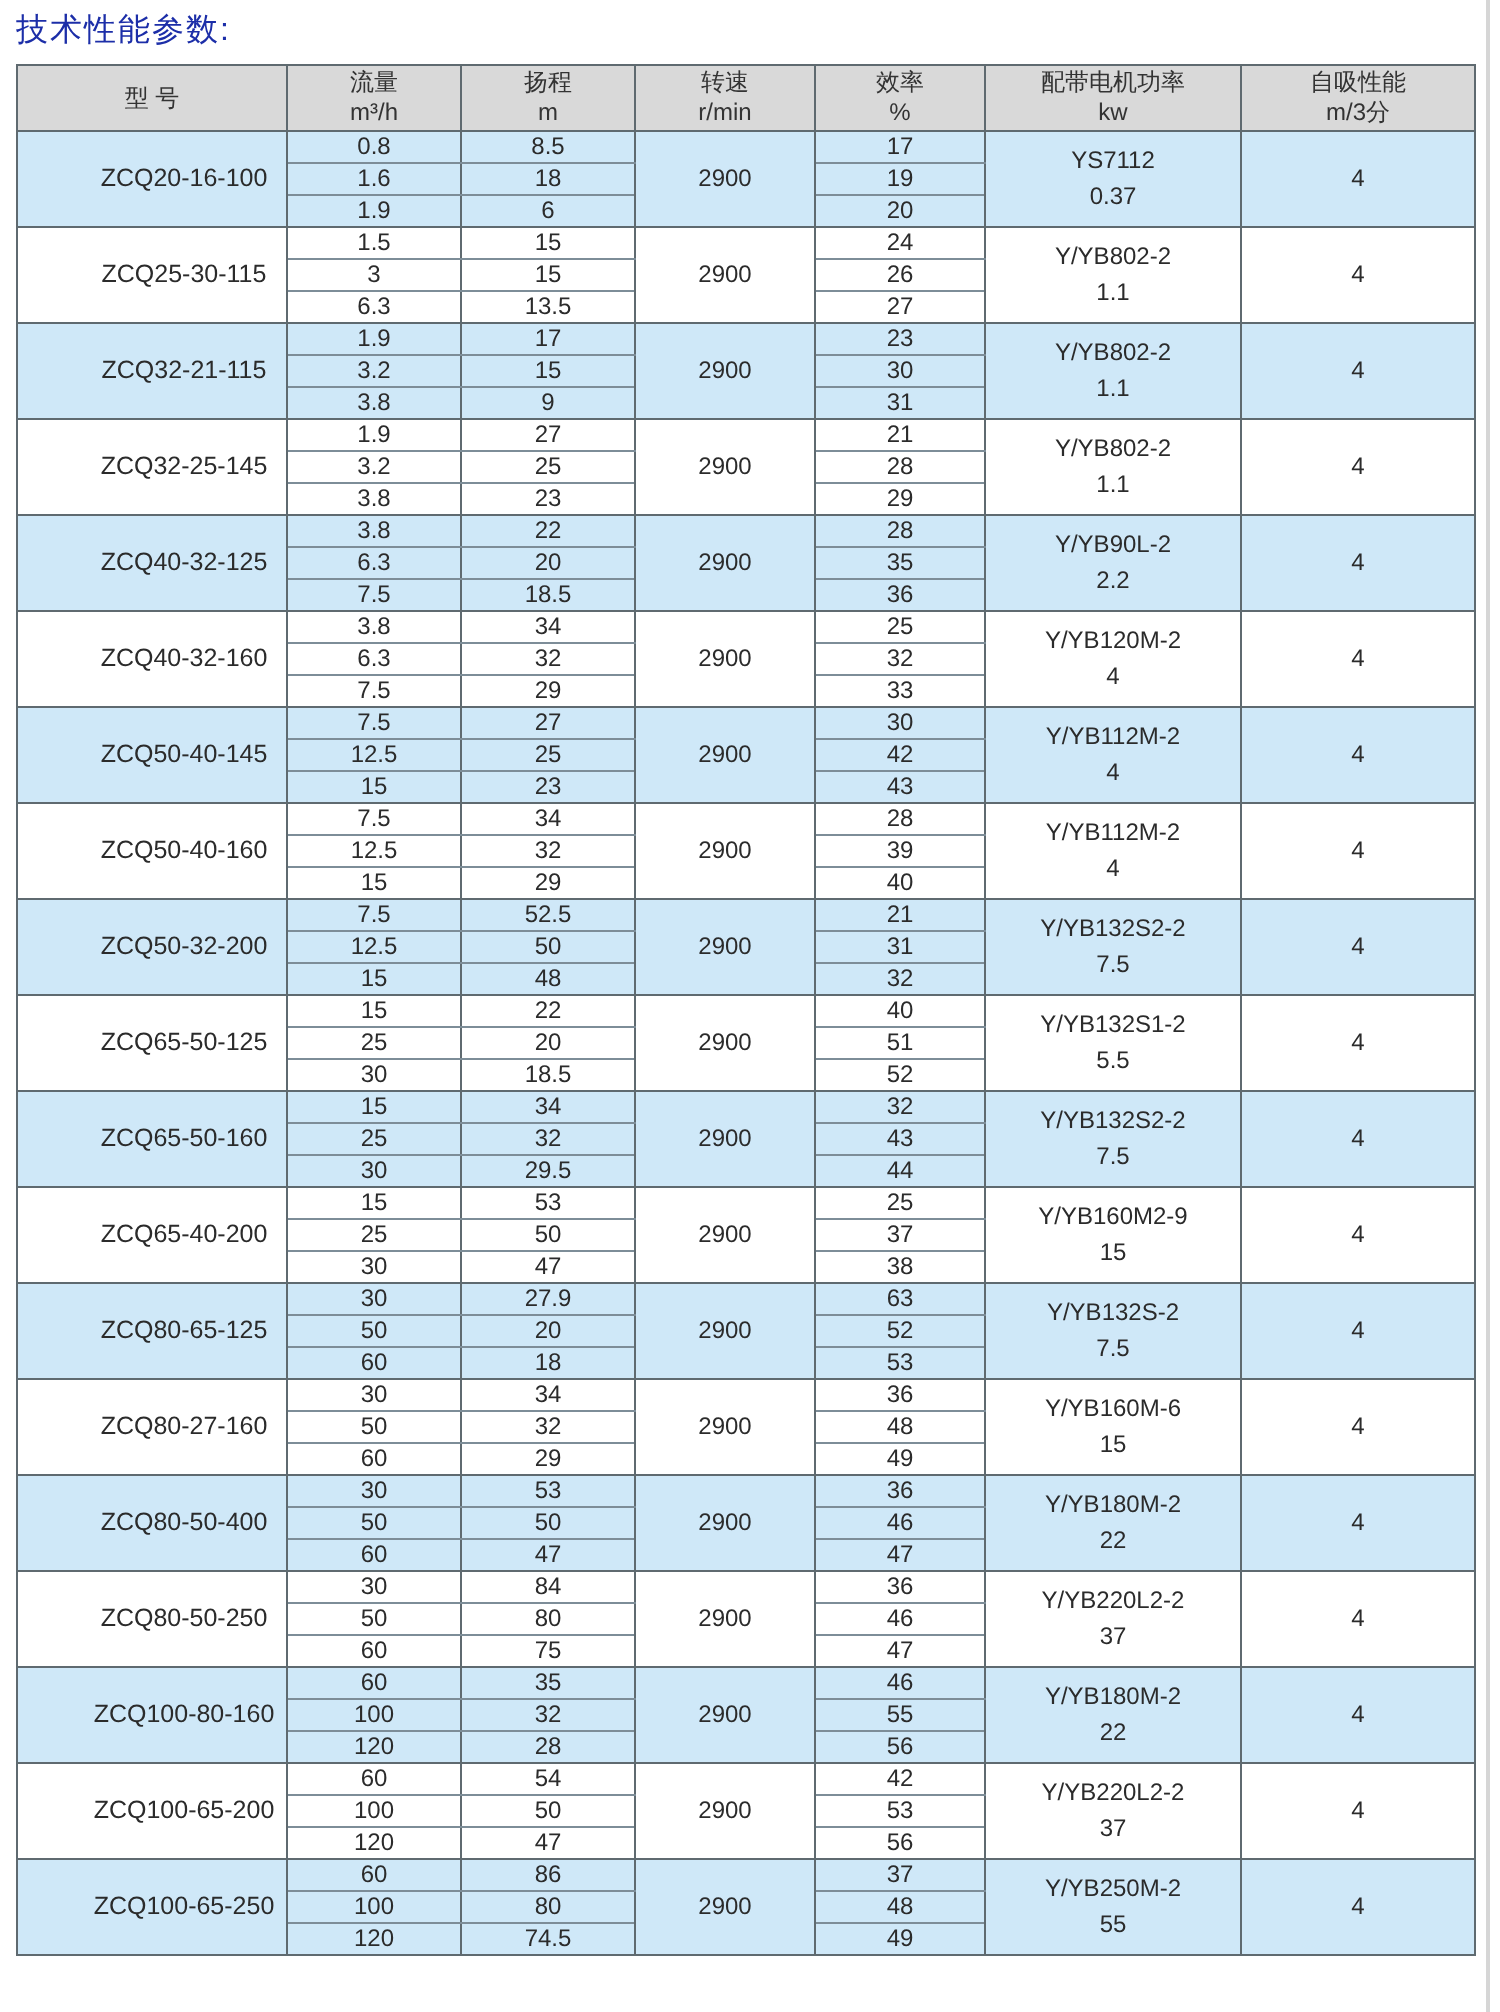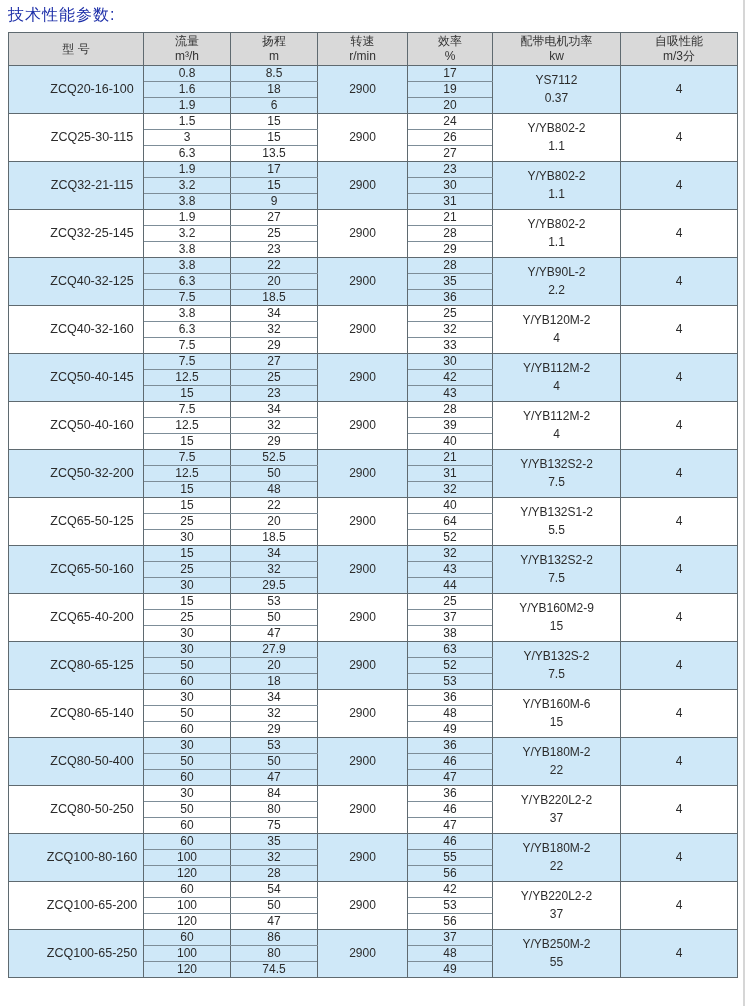--- a/index.html
+++ b/index.html
@@ -327,21 +327,21 @@
         <td class="sub-sep">40</td>
         <td rowspan="3" class="motor-cell">
           <div>Y/YB132S1-2</div>
           <div>5.5</div>
         </td>
         <td rowspan="3">4</td>
       </tr>
       <tr class="band-white">
         <td class="sub-sep">25</td>
         <td class="sub-sep">20</td>
-        <td class="sub-sep">64</td>
+        <td class="sub-sep">51</td>
       </tr>
       <tr class="band-white">
         <td>30</td>
         <td>18.5</td>
         <td>52</td>
       </tr>
       <tr class="band-blue group-start">
         <td rowspan="3" class="model-cell">ZCQ65-50-160</td>
         <td class="sub-sep">15</td>
         <td class="sub-sep">34</td>
@@ -401,21 +401,21 @@
         <td class="sub-sep">50</td>
         <td class="sub-sep">20</td>
         <td class="sub-sep">52</td>
       </tr>
       <tr class="band-blue">
         <td>60</td>
         <td>18</td>
         <td>53</td>
       </tr>
       <tr class="band-white group-start">
-        <td rowspan="3" class="model-cell">ZCQ80-65-140</td>
+        <td rowspan="3" class="model-cell">ZCQ80-27-160</td>
         <td class="sub-sep">30</td>
         <td class="sub-sep">34</td>
         <td rowspan="3">2900</td>
         <td class="sub-sep">36</td>
         <td rowspan="3" class="motor-cell">
           <div>Y/YB160M-6</div>
           <div>15</div>
         </td>
         <td rowspan="3">4</td>
       </tr>

